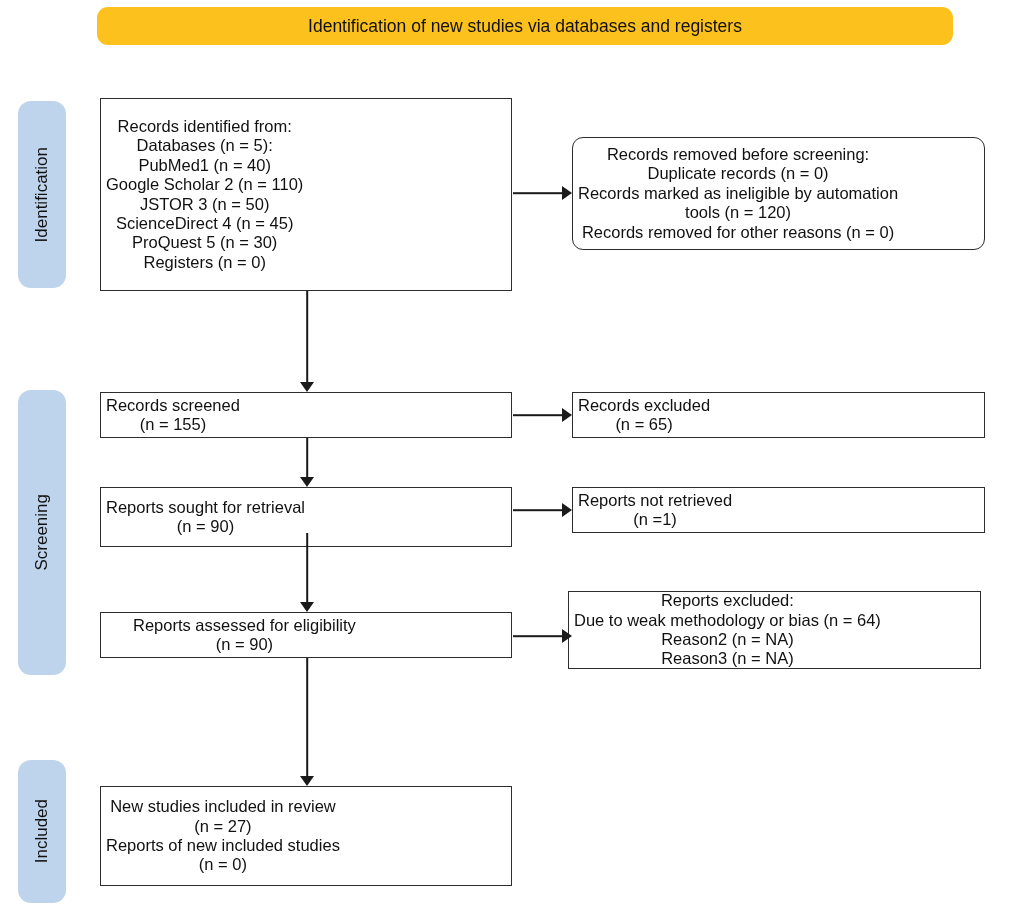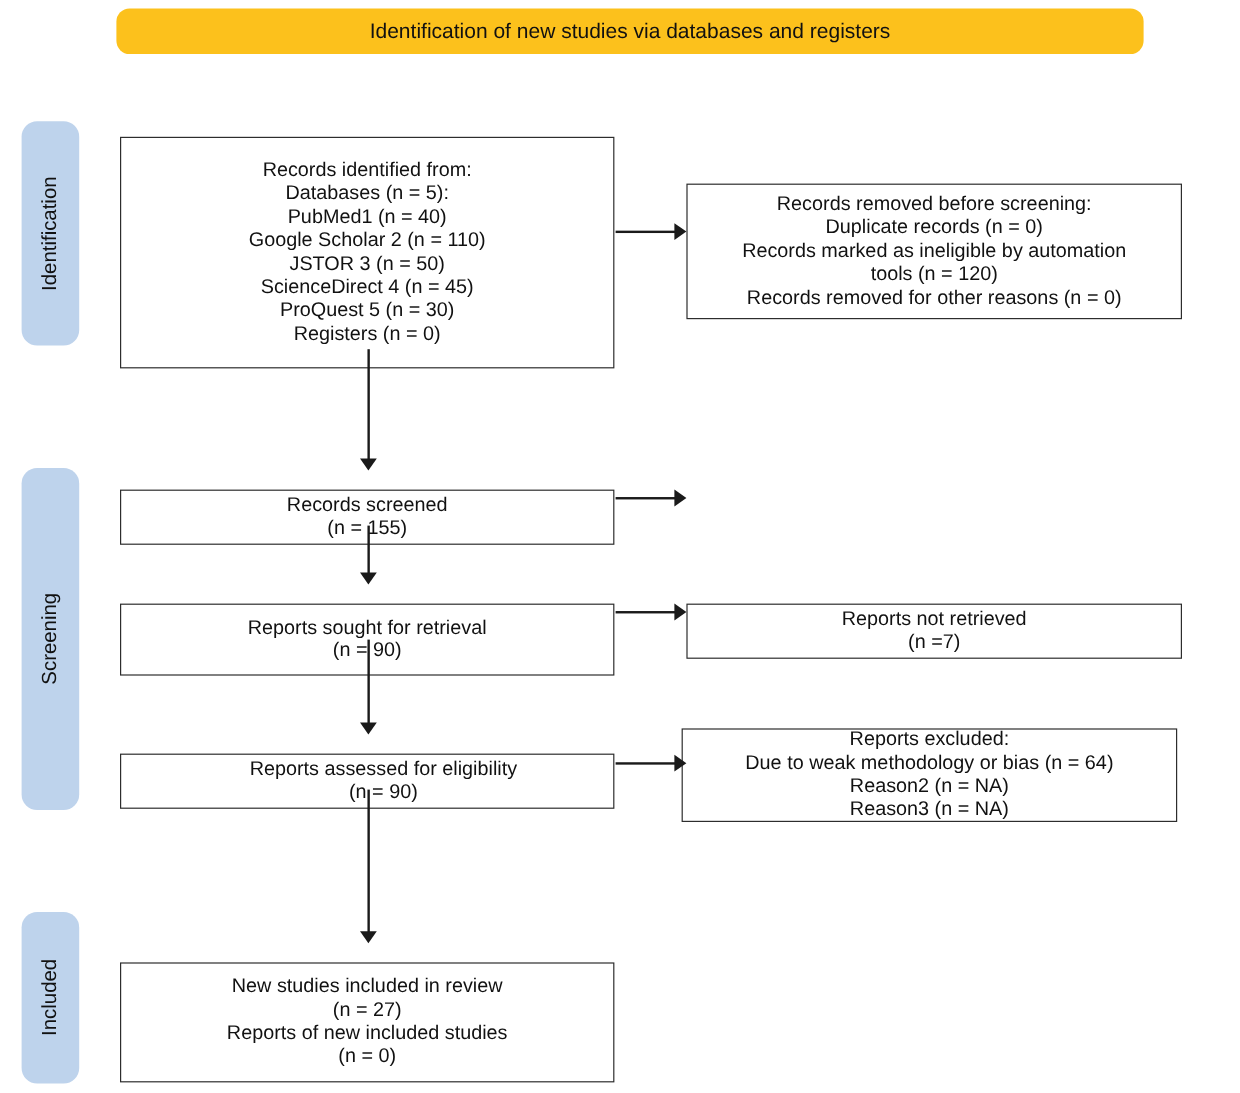--- a/index.html
+++ b/index.html
@@ -43,33 +43,32 @@
   .stage-identification { top: 101px; height: 187px; }
   .stage-screening     { top: 390px; height: 285px; }
   .stage-included      { top: 760px; height: 143px; }
 
   
   .box {
     position: absolute;
     box-sizing: border-box;
     border: 1.5px solid var(--box-border, #2d2d2d);
     background: #ffffff;
-    display: flex; align-items: center; justify-content: center;
+    display: flex; align-items: center; 
     text-align: center;
     padding: 2px 5px;
-    margin-top: 16px;
   }
   .box-text {
     white-space: pre-line;
     font-size: 16.5px;
     line-height: 1.18;
     color: #111111;
   }
   .box-identified        { left: 100px; top:  98px; width: 412px; height: 193px; }
-  .box-removed           { left: 572px; top: 137px; width: 413px; height: 113px; }
+  .box-removed           { left: 572px; top: 137px; width: 413px; height: 113px; border-radius: 11px; }
   .box-screened          { left: 100px; top: 392px; width: 412px; height:  46px; }
   .box-excluded          { left: 572px; top: 392px; width: 413px; height:  46px; }
   .box-sought            { left: 100px; top: 487px; width: 412px; height:  60px; }
   .box-not-retrieved     { left: 572px; top: 487px; width: 413px; height:  46px; }
   .box-assessed          { left: 100px; top: 612px; width: 412px; height:  46px; padding-left: 32px; }
   .box-reports-excluded  { left: 568px; top: 591px; width: 413px; height:  78px; }
   .box-included          { left: 100px; top: 786px; width: 412px; height:  100px; }
 
   
   .varrow { position: absolute; left: 307px; width: 16px; margin-left: -8px; }
@@ -139,27 +138,31 @@
     <div class="box-text">Records removed before screening:
 Duplicate records (n = 0)
 Records marked as ineligible by automation
 tools (n = 120)
 Records removed for other reasons (n = 0)</div>
   </div>
   <div class="box box-screened">
     <div class="box-text">Records screened
 (n = 155)</div>
   </div>
+  <div class="box box-excluded">
+    <div class="box-text">Records excluded
+(n = 65)</div>
+  </div>
   <div class="box box-sought">
     <div class="box-text">Reports sought for retrieval
 (n = 90)</div>
   </div>
   <div class="box box-not-retrieved">
     <div class="box-text">Reports not retrieved
-(n =7)</div>
+(n =1)</div>
   </div>
   <div class="box box-assessed">
     <div class="box-text">Reports assessed for eligibility
 (n = 90)</div>
   </div>
   <div class="box box-reports-excluded">
     <div class="box-text">Reports excluded:
 Due to weak methodology or bias (n = 64)
 Reason2 (n = NA)
 Reason3 (n = NA)</div>

